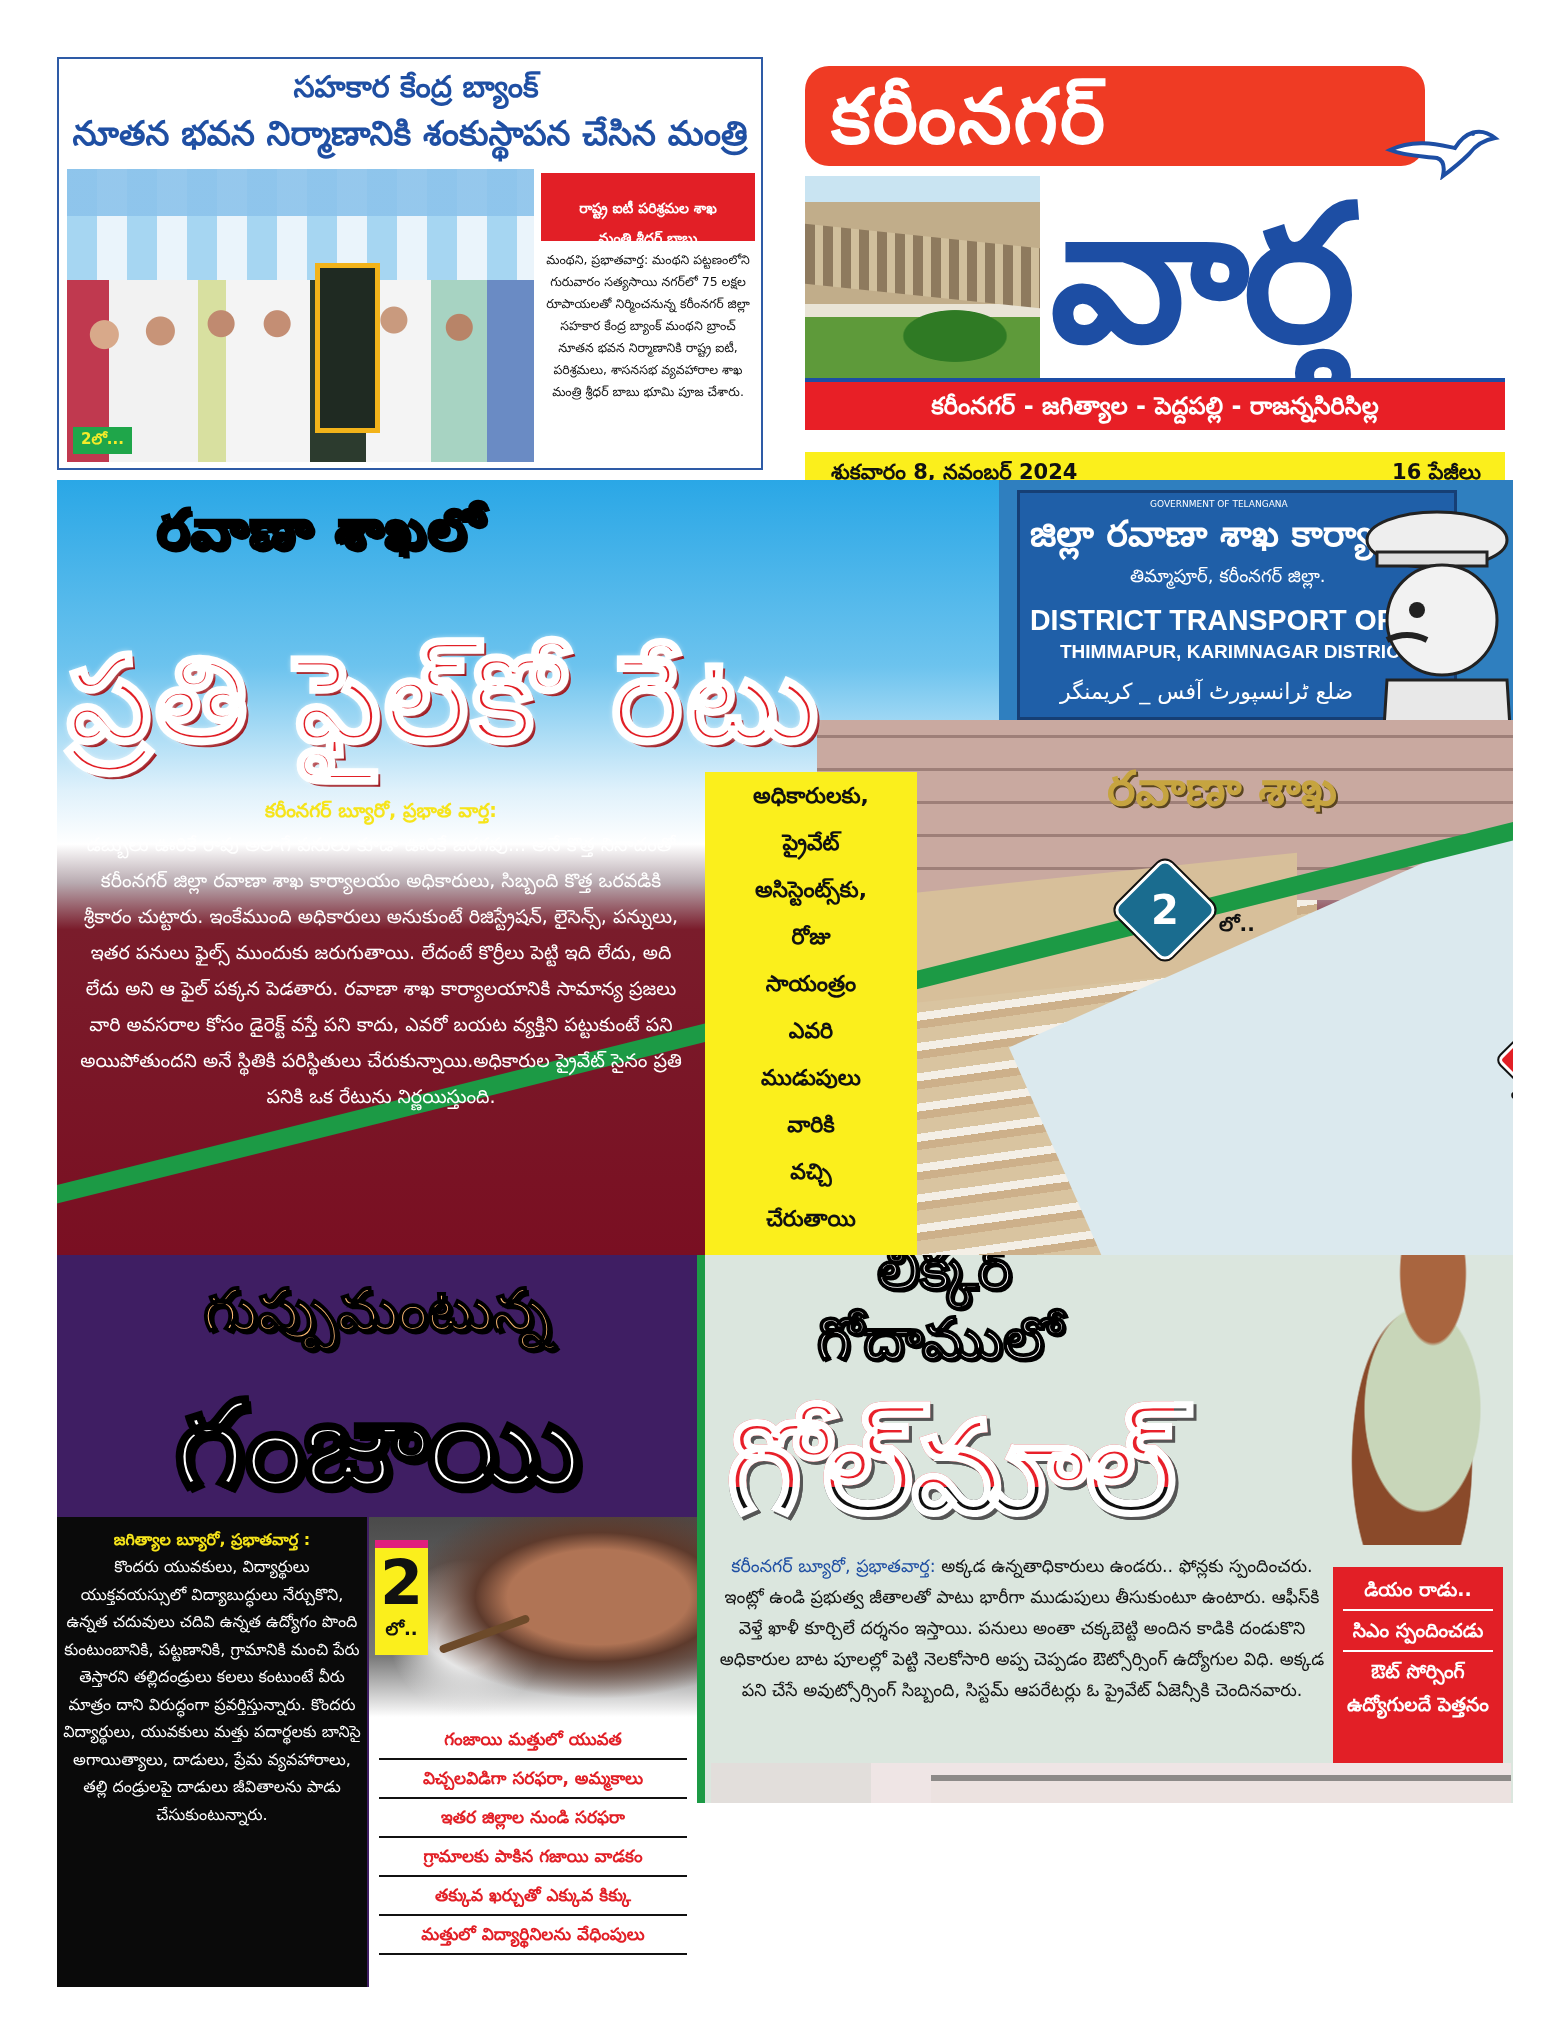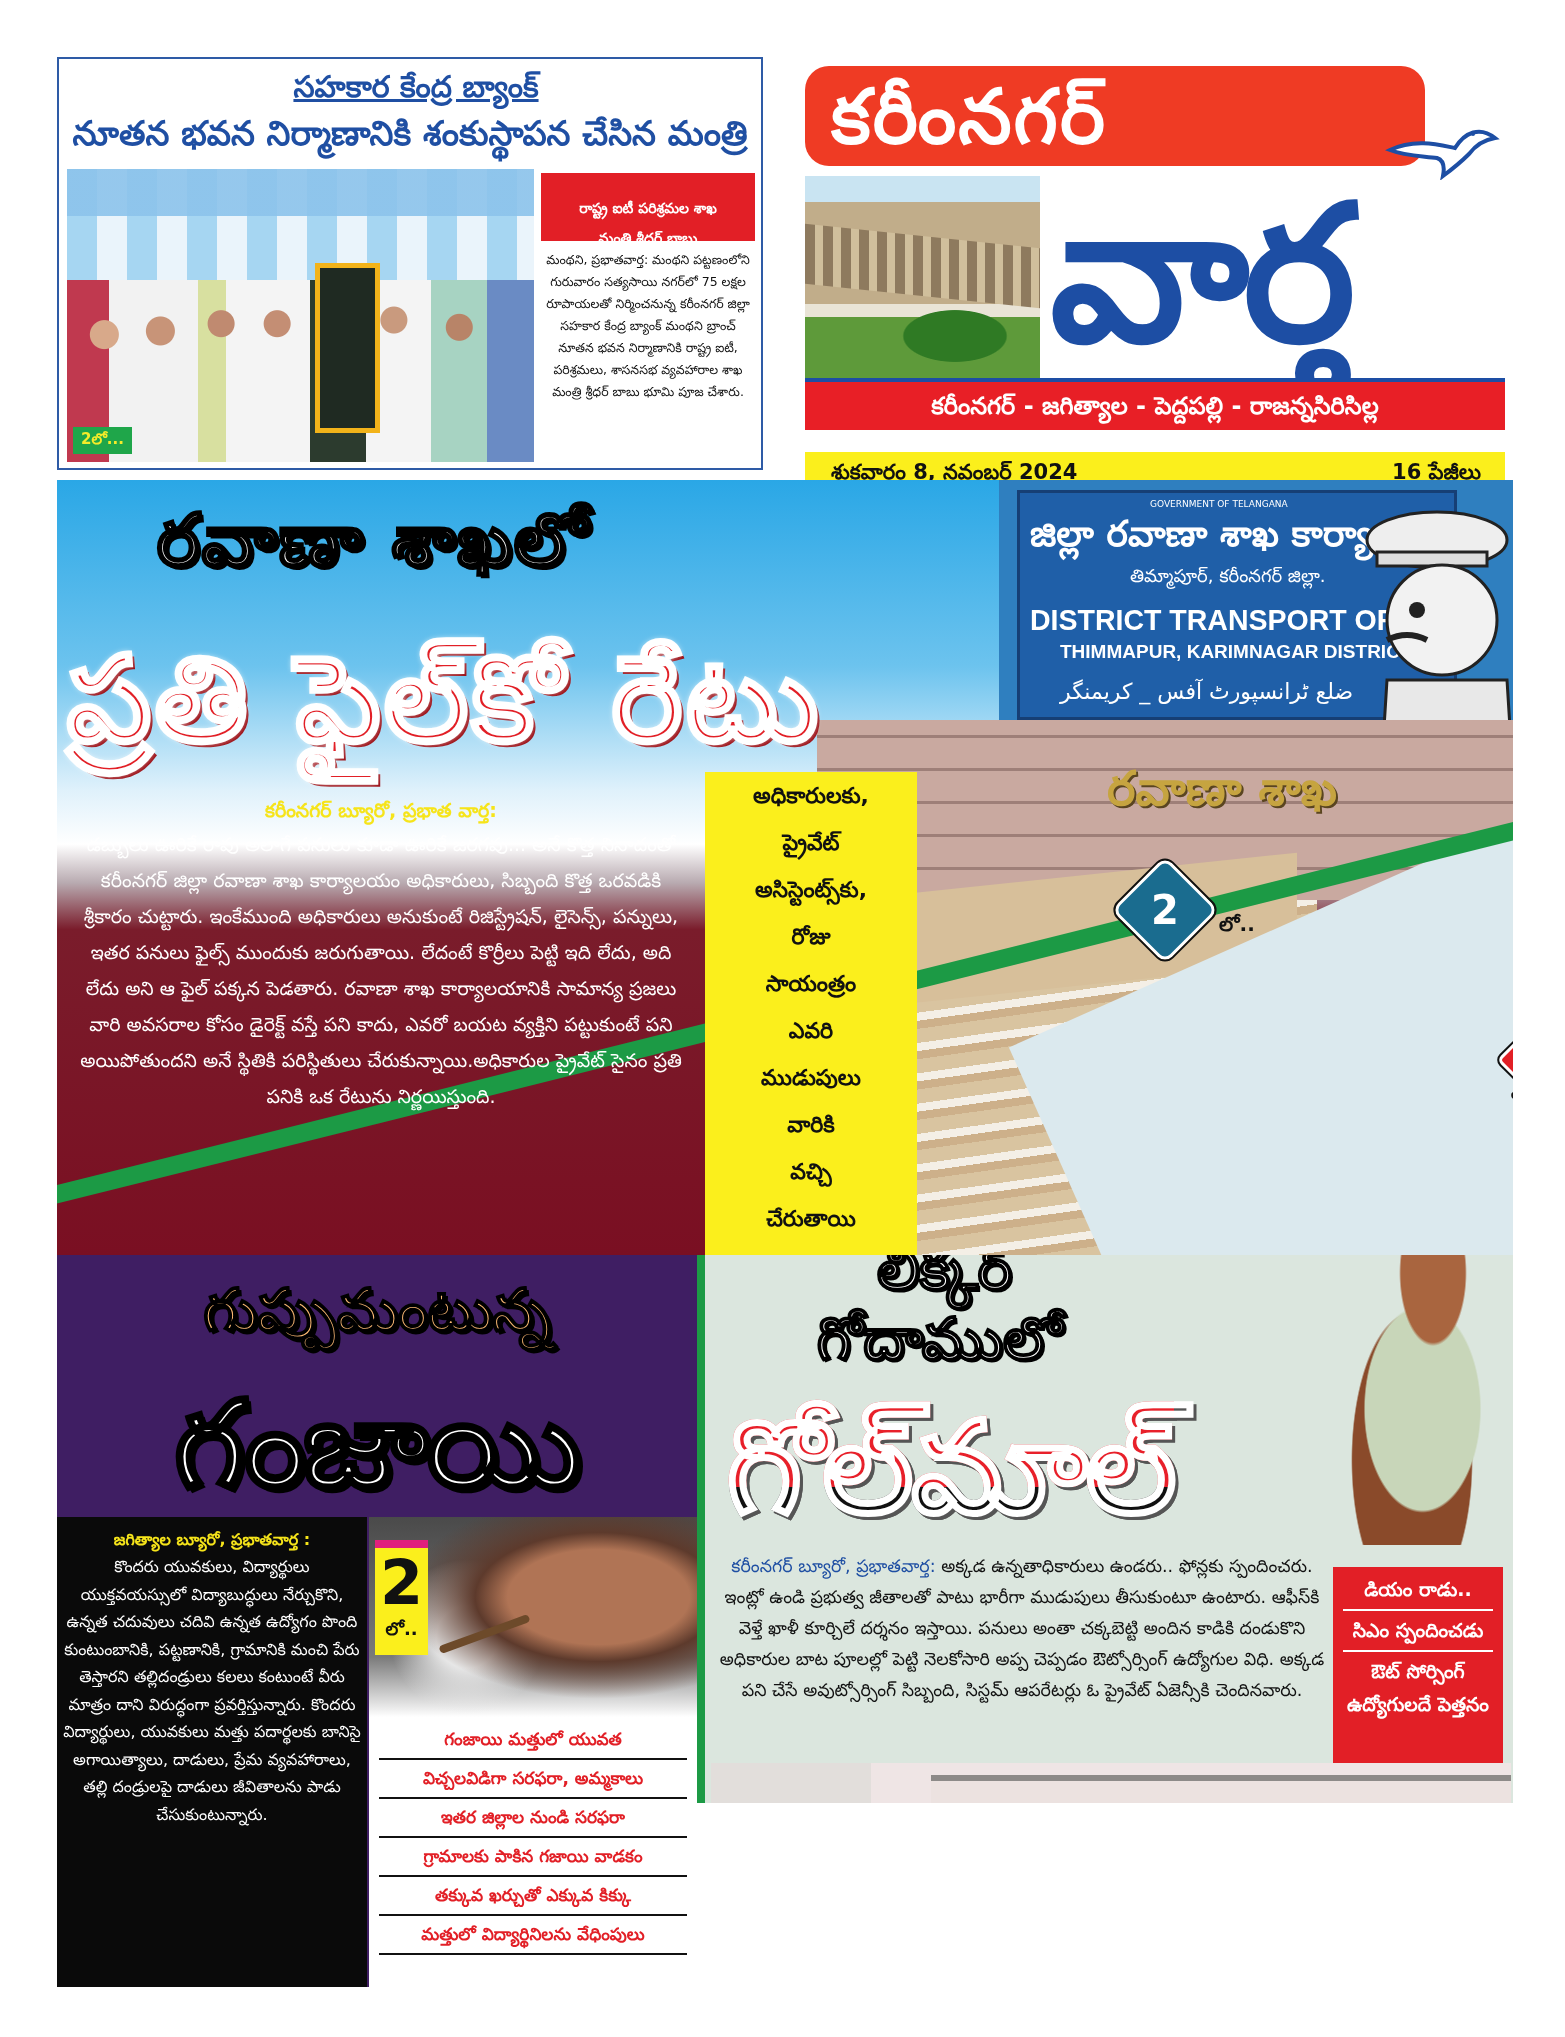--- a/index.html
+++ b/index.html
@@ -3,21 +3,21 @@
 <meta charset="utf-8">
 <style>
   * { box-sizing: border-box; margin: 0; padding: 0; }
   html, body { width: 1565px; height: 2037px; background: #ffffff; overflow: hidden; }
   body { position: relative; font-family: "DejaVu Sans", sans-serif; color: #111; }
 
   .abs { position: absolute; }
 
   
   #teaser { left: 57px; top: 57px; width: 706px; height: 413px; border: 2px solid #2e5ba6; background: #fff; }
-  #teaser .t1 { position: absolute; left: 12px; right: 0; top: 10px; text-align: center; color: #1f4fa3; font-size: 30px; font-weight: bold; text-decoration: underline; }
+  #teaser .t1 { position: absolute; left: 12px; right: 0; top: 10px; text-align: center; color: #1f4fa3; font-size: 30px; font-weight: bold; }
   #teaser .t2 { position: absolute; left: 0; right: 0; top: 54px; text-align: center; color: #1f4fa3; font-size: 34px; font-weight: bold; white-space: nowrap; }
   #teaser .photo { position: absolute; left: 8px; top: 110px; width: 467px; height: 293px;
     background:
       linear-gradient(180deg, rgba(140,195,235,.9) 0 16%, transparent 16%),
       repeating-linear-gradient(90deg, #a6d6f2 0 30px, #eaf4fb 30px 60px);
     overflow: hidden; }
   #teaser .photo .crowd { position: absolute; left: 0; right: 0; bottom: 0; height: 62%;
     background:
       radial-gradient(circle at 8% 30%, #d8a98a 0 14px, transparent 15px),
       radial-gradient(circle at 20% 28%, #c89478 0 14px, transparent 15px),
@@ -45,21 +45,21 @@
   #masthead .blueline { position: absolute; left: 10px; top: 318px; width: 700px; height: 4px; background: #1d4ea4; }
   #masthead .bird { position: absolute; left: 590px; top: 60px; width: 120px; height: 60px; }
   #masthead .districts { position: absolute; left: 10px; top: 322px; width: 700px; height: 48px; background: #e81f26; color: #fff; font-size: 24px; font-weight: bold; line-height: 48px; text-align: center; }
   #masthead .dateline { position: absolute; left: 10px; top: 392px; width: 700px; height: 40px; background: #fbef1c; font-size: 21px; font-weight: bold; line-height: 40px; }
   #masthead .dateline .date { position: absolute; left: 26px; }
   #masthead .dateline .pages { position: absolute; right: 24px; }
 
   
   #lead { left: 57px; top: 480px; width: 1456px; height: 775px; overflow: hidden;
     background: linear-gradient(180deg, #2aa7e6 0%, #6cc3ee 24%, #dff1fb 40%, #ffffff 47%, #b8aab0 52%, #7a1c2b 58%, #7a0f22 100%); }
-  #lead .kicker { position: absolute; left: 100px; top: 18px; color: #fff; font-size: 72px; font-weight: bold;
+  #lead .kicker { position: absolute; left: 100px; top: 18px; color: #fff; font-size: 54px; font-weight: bold;
     -webkit-text-stroke: 3px #000; text-shadow: 3px 3px 0 #000; letter-spacing: 2px; }
   #lead .headline { position: absolute; left: 10px; top: 150px; color: #e21f26; font-size: 118px; font-weight: bold;
     -webkit-text-stroke: 4px #fff; text-shadow: 0 0 6px #fff, 4px 4px 0 #9b0d14; letter-spacing: 4px; white-space: nowrap; }
   #lead .dto-photo { position: absolute; left: 942px; top: 0; width: 514px; height: 380px;
     background: linear-gradient(180deg, #2f7fbf 0 70%, #b47c6f 70% 100%); }
   #lead .sign { position: absolute; left: 960px; top: 10px; width: 440px; height: 230px; background: #1f5fa8; border: 3px solid #163f75; color: #fff; }
   #lead .sign .gov { position: absolute; left: 130px; top: 6px; font-size: 9px; }
   #lead .sign .te { position: absolute; left: 10px; top: 20px; font-size: 36px; font-weight: bold; white-space: nowrap; }
   #lead .sign .te2 { position: absolute; left: 110px; top: 72px; font-size: 18px; white-space: nowrap; }
   #lead .sign .en1 { position: absolute; left: 10px; top: 110px; font-size: 30px; font-weight: bold; font-family: "Liberation Sans", sans-serif; white-space: nowrap; transform: scaleX(0.95); transform-origin: left; }

